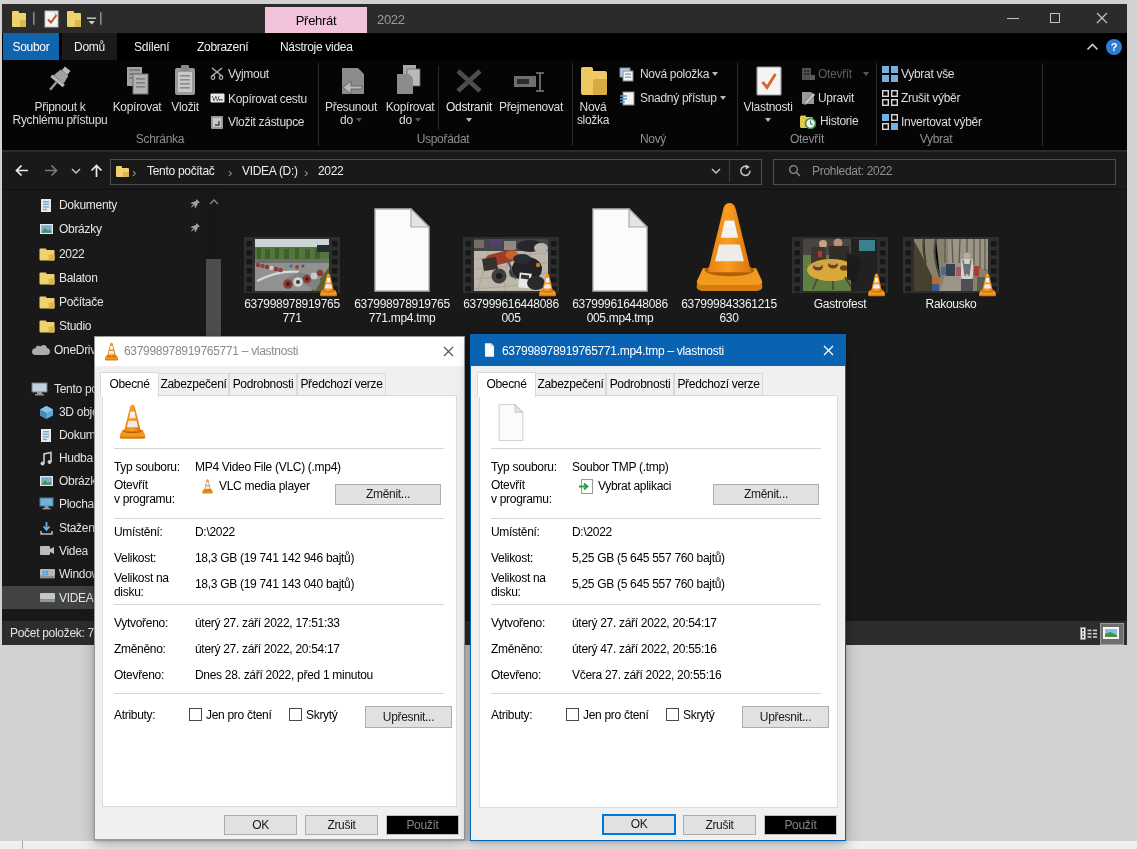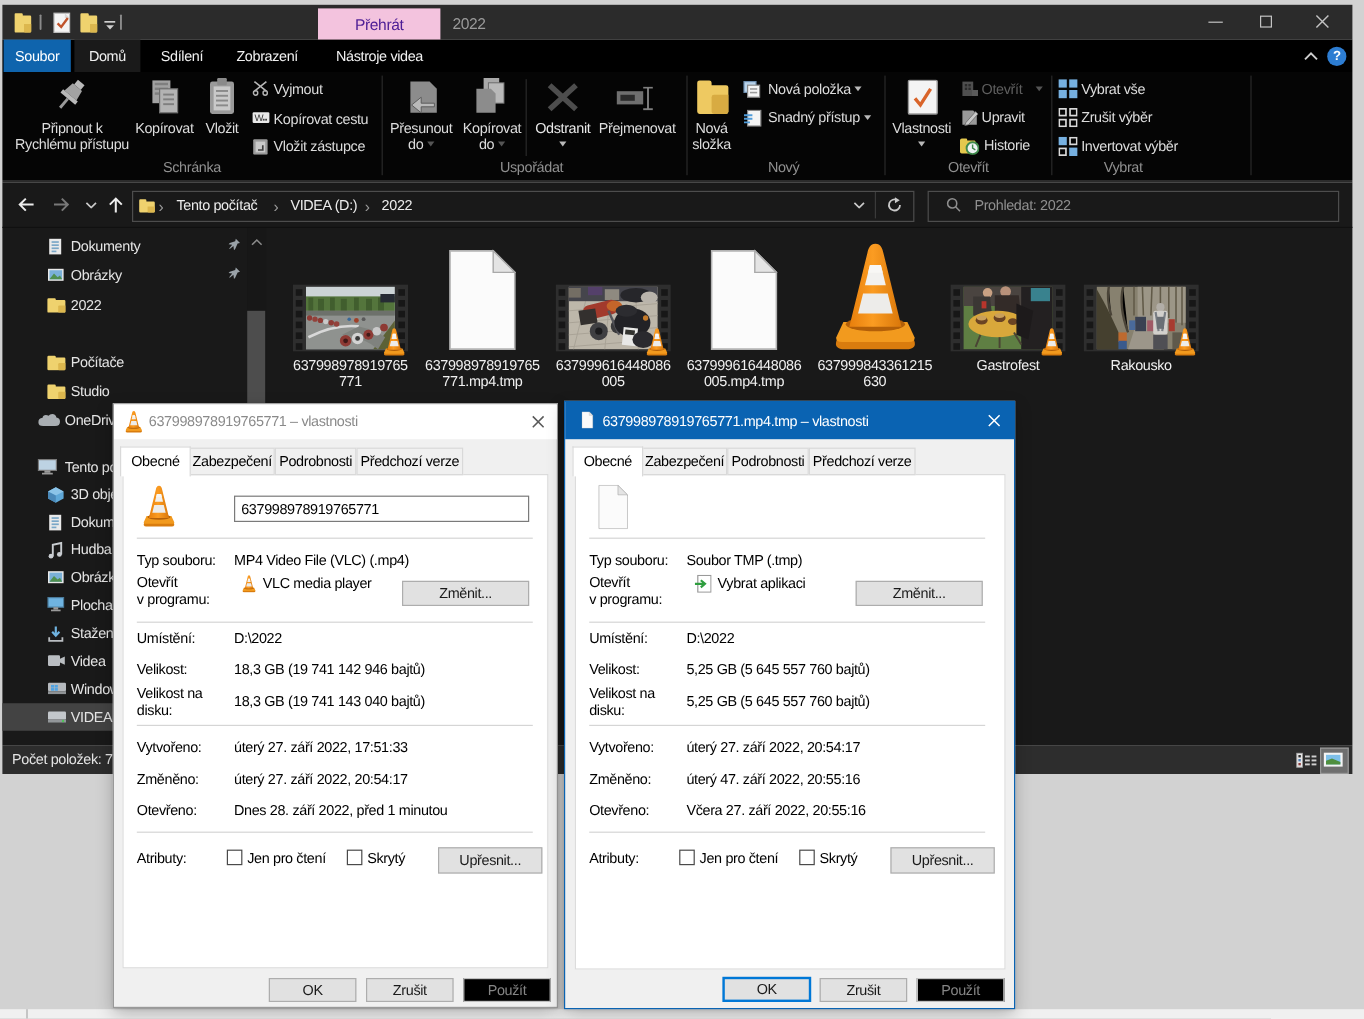--- a/index.html
+++ b/index.html
@@ -90,21 +90,21 @@
  <rect x="33" y="1" width="13" height="16" fill="#f4f4f4" stroke="#bbb" stroke-width="1"></rect>
  <path d="M42 1 L46 5 L42 5 Z" fill="#d9d9d9"></path>
  <path d="M36 9.5 L39 12.5 L44.5 5" stroke="#c0542c" stroke-width="2" fill="none"></path>
  <path d="M55 2 Q55 1 56 1 L61 1 Q62 1 62 2 L62 3 L68 3 Q69 3 69 4 L69 16 Q69 17 68 17 L56 17 Q55 17 55 16 Z" fill="#efd26e"></path>
  <path d="M63 10 L69 10 L69 16 Q69 17 68 17 L64 17 Q63 17 63 16 Z" fill="#dcb74e"></path>
  <rect x="75" y="7.5" width="9" height="1.4" fill="#cfcfcf"></rect>
  <path d="M76.5 11 L83 11 L79.7 14.6 Z" fill="#cfcfcf"></path>
  <rect x="88" y="2" width="1.6" height="13" rx="0.8" fill="#8a8a8a"></rect>
 </svg>
 <div class="a" style="left:265px;top:7px;width:102px;height:27px;background:#f3c3de"></div>
-<div class="t" style="left:265px;top:13px;width:102px;text-align:center;color:#4c1d95;font-size:13px">Přehrát</div>
+<div class="t" style="left:265px;top:13px;width:102px;text-align:center;color:#000000;font-size:13px">Přehrát</div>
 <div class="t" style="left:377px;top:12px;color:#9a9a9a;font-size:13px">2022</div>
 <div class="a" style="left:1007px;top:18px;width:12px;height:1px;background:#c3c3c3"></div>
 <div class="a" style="left:1050px;top:13px;width:8px;height:8px;border:1px solid #c3c3c3"></div>
 <svg class="a" style="left:1096px;top:12px" width="12" height="12">
       <path d="M1 1 L11 11 M11 1 L1 11" stroke="#c3c3c3" stroke-width="1.2"></path>
     </svg>
 
 <div class="a" id="tabrow"></div>
 <div class="a" style="left:3px;top:33px;width:56px;height:27px;background:#0f64ad"></div>
 <div class="t" style="left:3px;top:40px;width:56px;text-align:center;color:#fff">Soubor</div>
@@ -339,20 +339,26 @@
         <rect x="2.2" y="3.2" width="10.6" height="7.6" fill="#7ab0d8"></rect>
         <path d="M2.2 10.8 L6 6 L9 9 L11 7.5 L12.8 10.8 Z" fill="#4f8f4f"></path>
       </svg>
       <div class="sitext">Obrázky</div>
     </div>
 <div class="srow" style="top:243px">
       <svg class="sicon" width="16" height="14" viewBox="0 0 32 26">
         <use href="#folder"></use>
       </svg>
       <div class="sitext">2022</div>
+    </div>
+<div class="srow" style="top:267px">
+      <svg class="sicon" width="16" height="14" viewBox="0 0 32 26">
+        <use href="#folder"></use>
+      </svg>
+      <div class="sitext">Balaton</div>
     </div>
 <div class="srow" style="top:291px">
       <svg class="sicon" width="16" height="14" viewBox="0 0 32 26">
         <use href="#folder"></use>
       </svg>
       <div class="sitext">Počítače</div>
     </div>
 <div class="srow" style="top:315px">
       <svg class="sicon" width="16" height="14" viewBox="0 0 32 26">
         <use href="#folder"></use>
@@ -684,21 +690,20 @@
         <path d="M1 1 L10 10 M10 1 L1 10" stroke="#5a5a5a" stroke-width="1.3"></path>
       </svg>
  <div class="pane" style="left:7px;top:58px;width:353px;height:410px"></div>
  <div class="tab" style="left:63px;top:36px;width:69px;height:21px;line-height:21px">Zabezpečení</div>
  <div class="tab" style="left:134px;top:36px;width:66px;height:21px;line-height:21px">Podrobnosti</div>
  <div class="tab" style="left:202px;top:36px;width:87px;height:21px;line-height:21px">Předchozí verze</div>
  <div class="tabsel" style="left:5px;top:35px;width:57px;height:24px;line-height:23px">Obecné</div>
  <svg class="a" style="left:22px;top:67px" width="31" height="36" viewBox="0 0 80 94">
         <use href="#cone"></use>
       </svg>
- <div class="namebox" style="left:100px;top:76px;width:239px;height:20px;line-height:20px;padding-left:5px">637998978919765771</div>
  <div class="dsep" style="left:19px;top:111px;width:330px"></div>
  <div class="dlab" style="left:19px;top:123px">Typ souboru:</div>
  <div class="dt" style="left:100px;top:123px">MP4 Video File (VLC) (.mp4)</div>
  <div class="dlab" style="left:19px;top:141px">Otevřít<br>v programu:</div>
  <svg class="a" style="left:106px;top:142px" width="13" height="15" viewBox="0 0 80 94">
         <use href="#cone"></use>
       </svg>
  <div class="dt" style="left:124px;top:142px">VLC media player</div>
  <div class="btn" style="left:240px;top:147px;width:104px;height:19px;line-height:19px">Změnit...</div>
  <div class="dsep" style="left:19px;top:181px;width:330px"></div>

